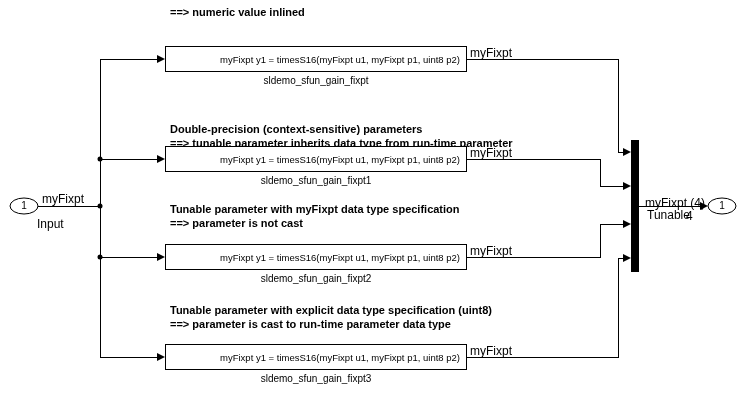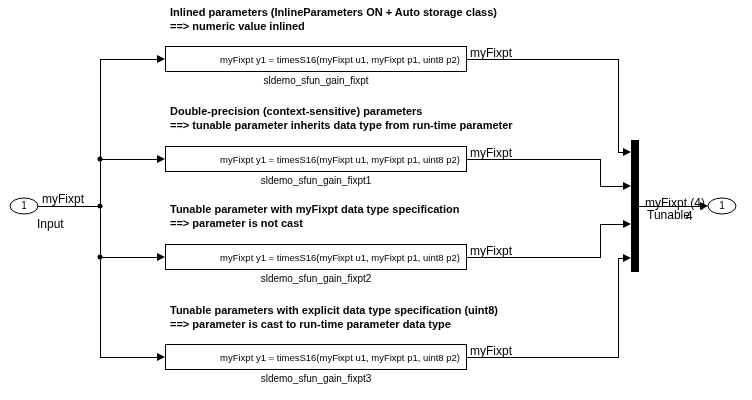--- a/index.html
+++ b/index.html
@@ -75,51 +75,50 @@
     <g class="wire">
       <path d="M639 206 H700"></path>
       <polygon points="700,202 708,206 700,210"></polygon>
     </g>
 
     <ellipse class="port-ellipse" cx="24" cy="206" rx="14" ry="8"></ellipse>
     <ellipse class="port-ellipse" cx="722" cy="206" rx="14" ry="8"></ellipse>
   </svg>
 
   <div class="annotation" style="top:6px">
-    <div>Inlined parameters (InlineParameters ON + Auto storage class)</div>
     <div>==&gt; numeric value inlined</div>
   </div>
   <div class="block" style="top:46px">
     <span>myFixpt y1 = timesS16(myFixpt u1, myFixpt p1, uint8 p2)</span>
   </div>
   <div class="block-name" style="top:75px">sldemo_sfun_gain_fixpt</div>
   <div class="sig-label" style="left:470px; top:46px">myFixpt</div>
 
-  <div class="annotation" style="top:105px">
+  <div class="annotation" style="top:123px">
     <div>Double-precision (context-sensitive) parameters</div>
     <div>==&gt; tunable parameter inherits data type from run-time parameter</div>
   </div>
   <div class="block" style="top:146px">
     <span>myFixpt y1 = timesS16(myFixpt u1, myFixpt p1, uint8 p2)</span>
   </div>
   <div class="block-name" style="top:175px">sldemo_sfun_gain_fixpt1</div>
   <div class="sig-label" style="left:470px; top:146px">myFixpt</div>
 
   <div class="annotation" style="top:203px">
     <div>Tunable parameter with myFixpt data type specification</div>
     <div>==&gt; parameter is not cast</div>
   </div>
   <div class="block" style="top:244px">
     <span>myFixpt y1 = timesS16(myFixpt u1, myFixpt p1, uint8 p2)</span>
   </div>
   <div class="block-name" style="top:273px">sldemo_sfun_gain_fixpt2</div>
   <div class="sig-label" style="left:470px; top:244px">myFixpt</div>
 
   <div class="annotation" style="top:304px">
-    <div>Tunable parameters with explicit data type specification (uint8)</div>
+    <div>Tunable parameter with explicit data type specification (uint8)</div>
     <div>==&gt; parameter is cast to run-time parameter data type</div>
   </div>
   <div class="block" style="top:344px">
     <span>myFixpt y1 = timesS16(myFixpt u1, myFixpt p1, uint8 p2)</span>
   </div>
   <div class="block-name" style="top:373px">sldemo_sfun_gain_fixpt3</div>
   <div class="sig-label" style="left:470px; top:344px">myFixpt</div>
 
   <div class="port-num" style="left:10px; top:200px; width:28px">1</div>
   <div class="sig-label" style="left:42px; top:192px">myFixpt</div>

